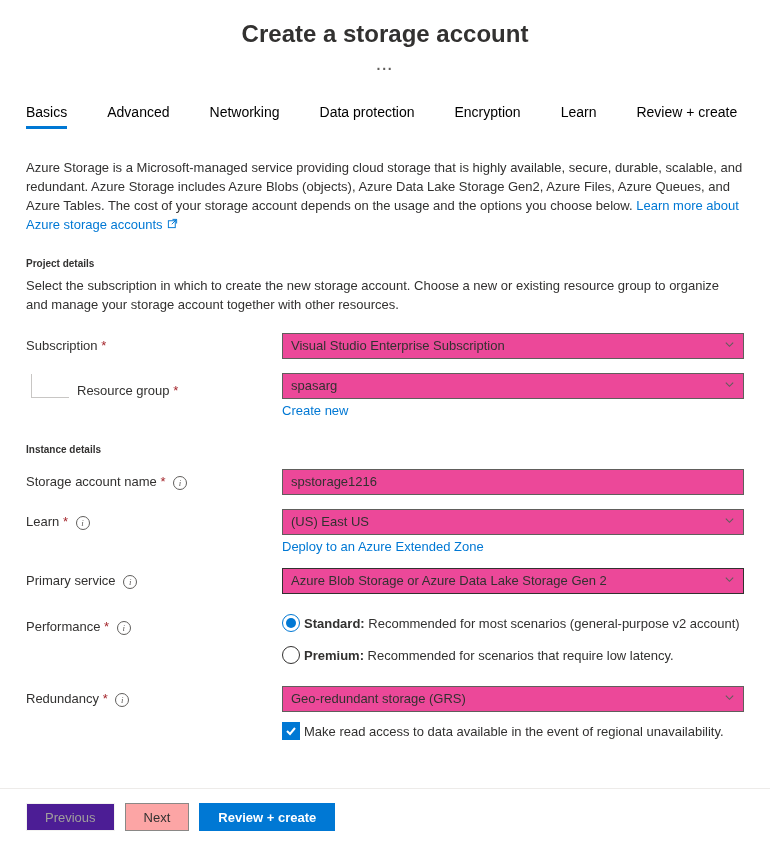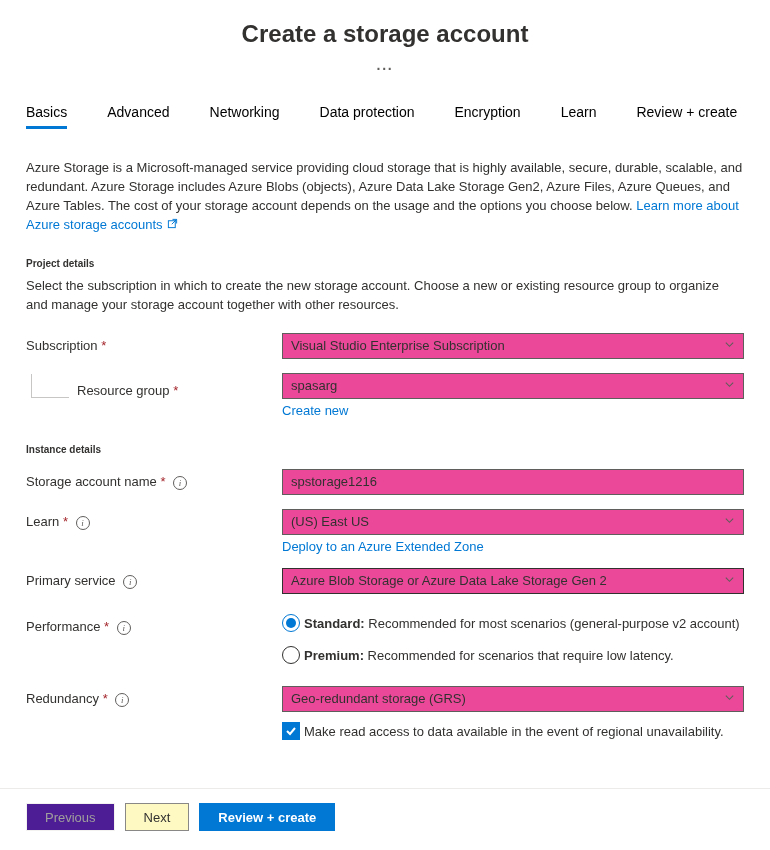--- a/index.html
+++ b/index.html
@@ -181,21 +181,21 @@
     gap: 10px;
     margin-top: 48px;
   }
   .btn {
     height: 28px;
     padding: 0 18px;
     font-size: 13px;
     font-family: inherit;
     cursor: pointer;
     border: 1px solid #8a8886;
-    background: #fef9c3;
+    background: #fca5a5;
     display: inline-flex;
     align-items: center;
   }
   .btn.disabled {
     background: #4c1d95;
     color: #a19f9d;
     border-color: #f3f2f1;
     cursor: not-allowed;
   }
   .btn.primary {

